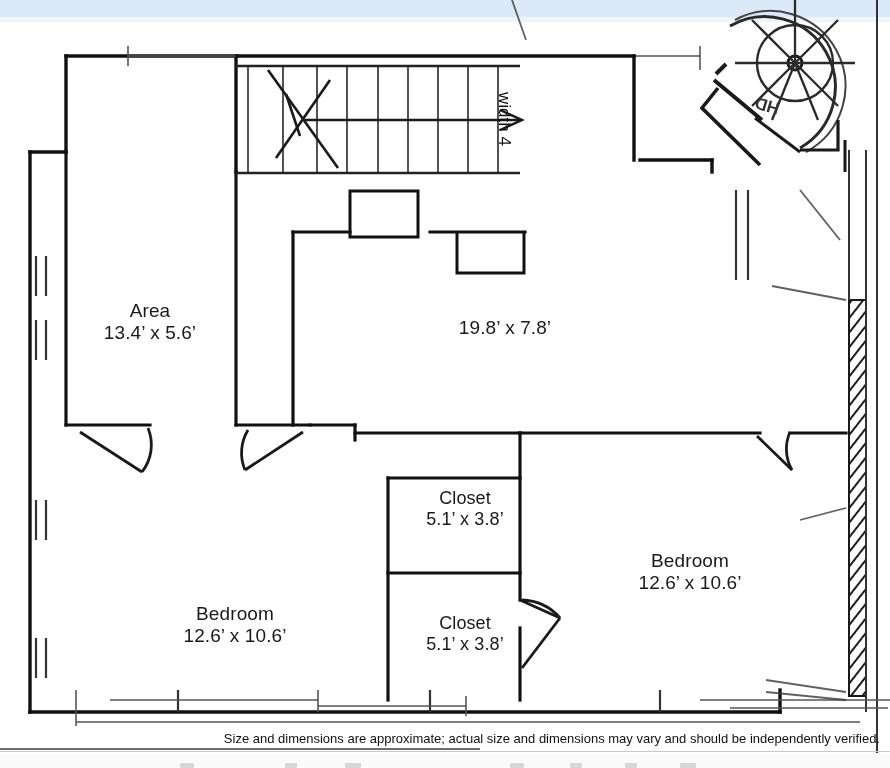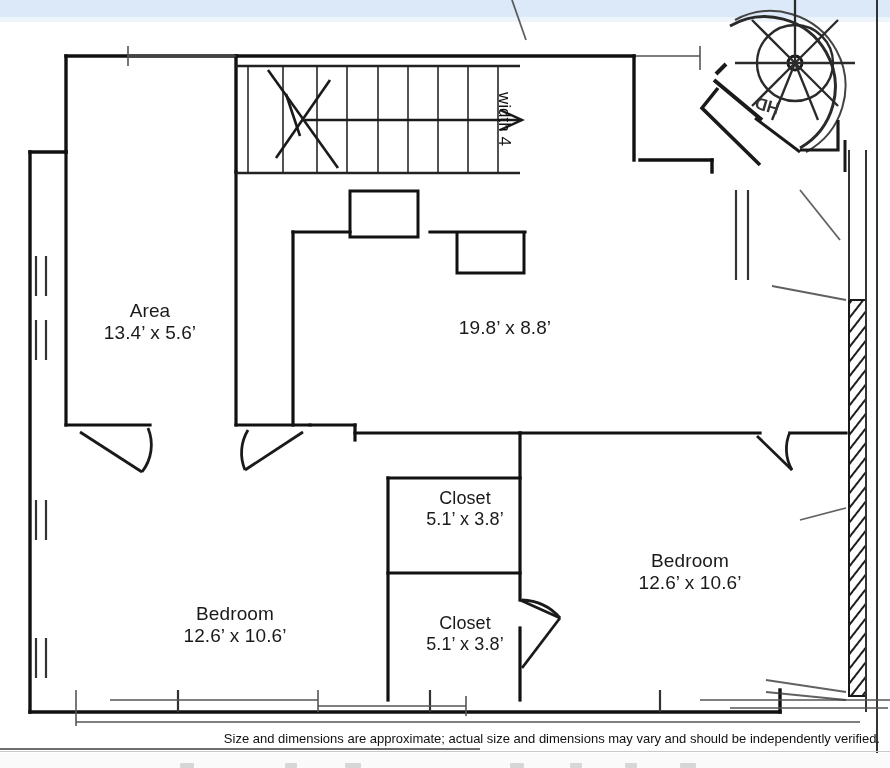--- a/index.html
+++ b/index.html
@@ -320,21 +320,21 @@
       <path d="M766,692 L846,700"></path>
     </g>
   </svg>
 
   <div class="room-label label-bath">
     <span class="room-name">Area</span>
     <span class="room-dims">13.4’ x 5.6’</span>
   </div>
 
   <div class="room-label label-kitchen">
-    <span class="room-dims">19.8’ x 8.8’</span>
+    <span class="room-dims">19.8’ x 7.8’</span>
   </div>
 
   <div class="room-label label-bed-left">
     <span class="room-name">Bedroom</span>
     <span class="room-dims">12.6’ x 10.6’</span>
   </div>
 
   <div class="room-label label-bed-right">
     <span class="room-name">Bedroom</span>
     <span class="room-dims">12.6’ x 10.6’</span>

